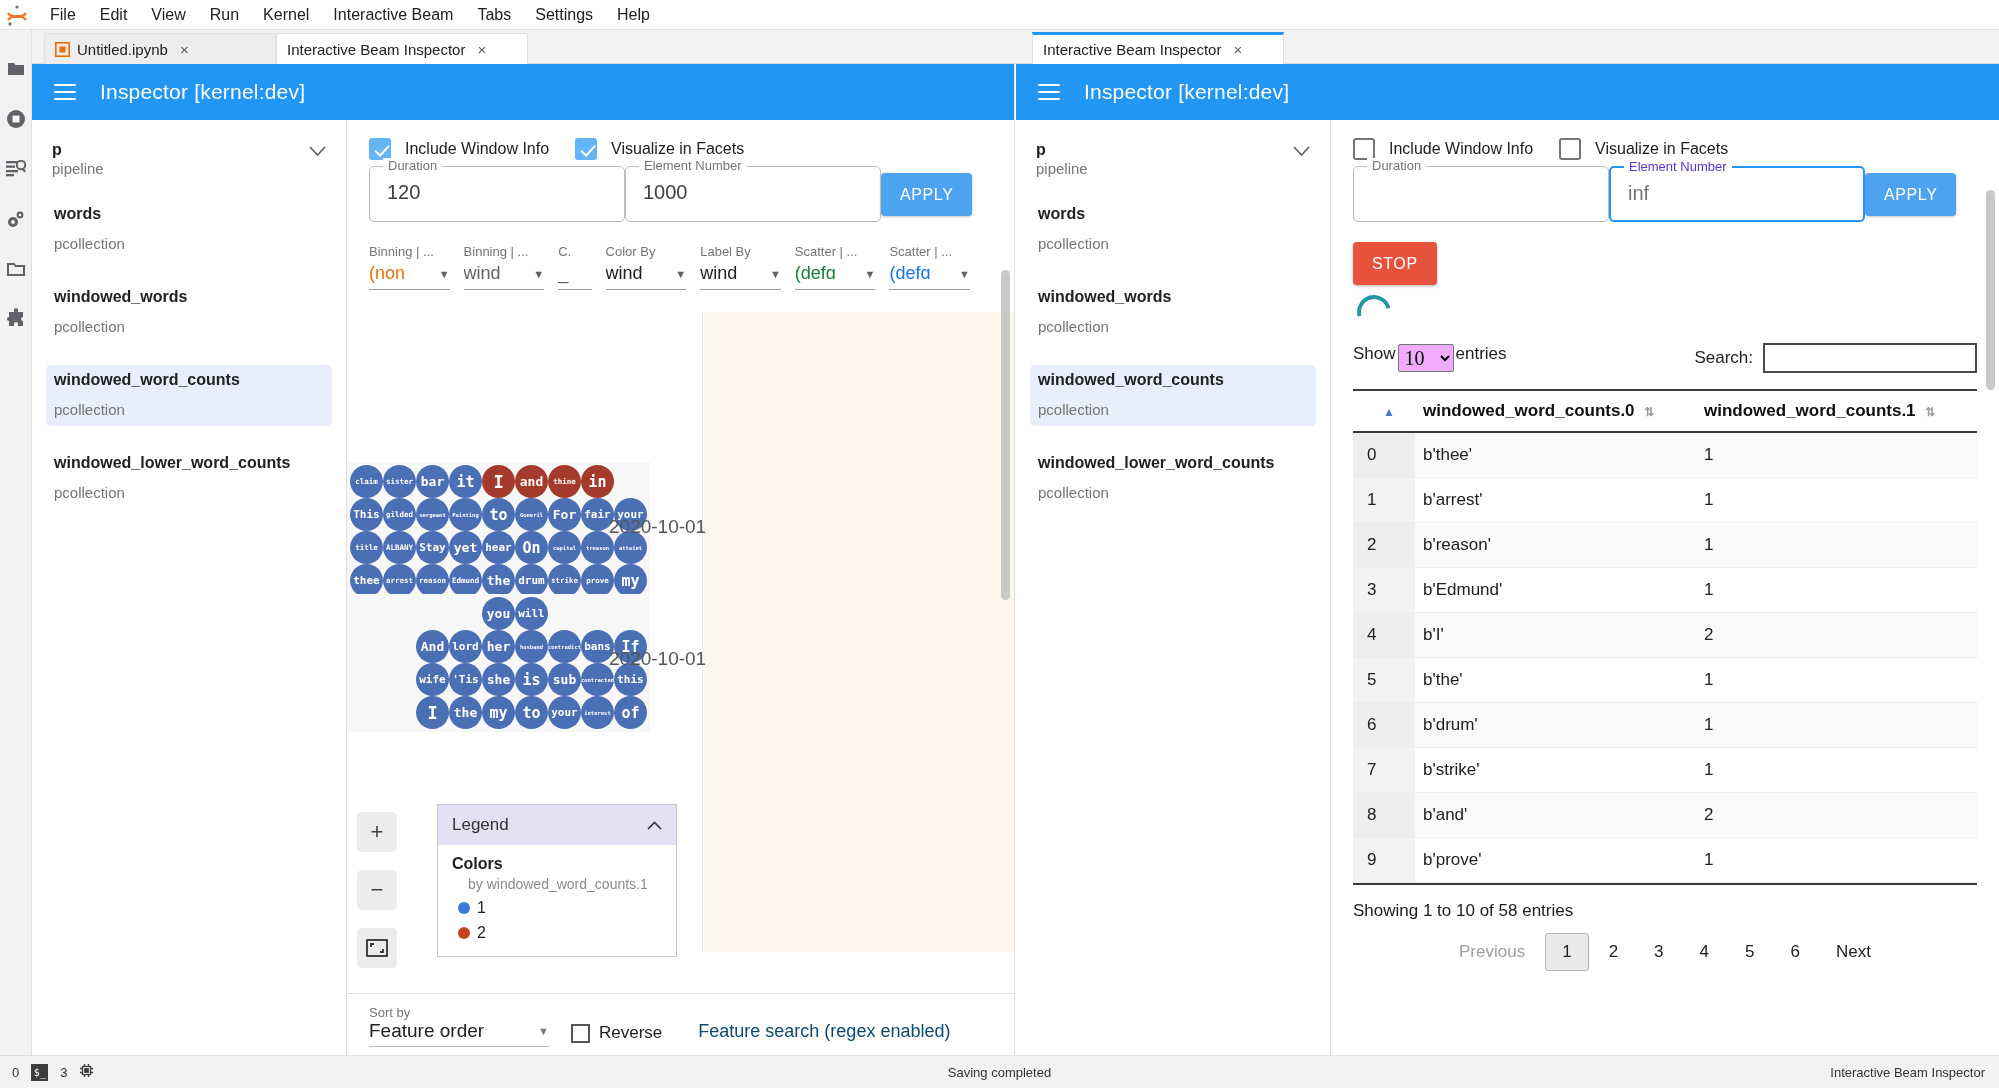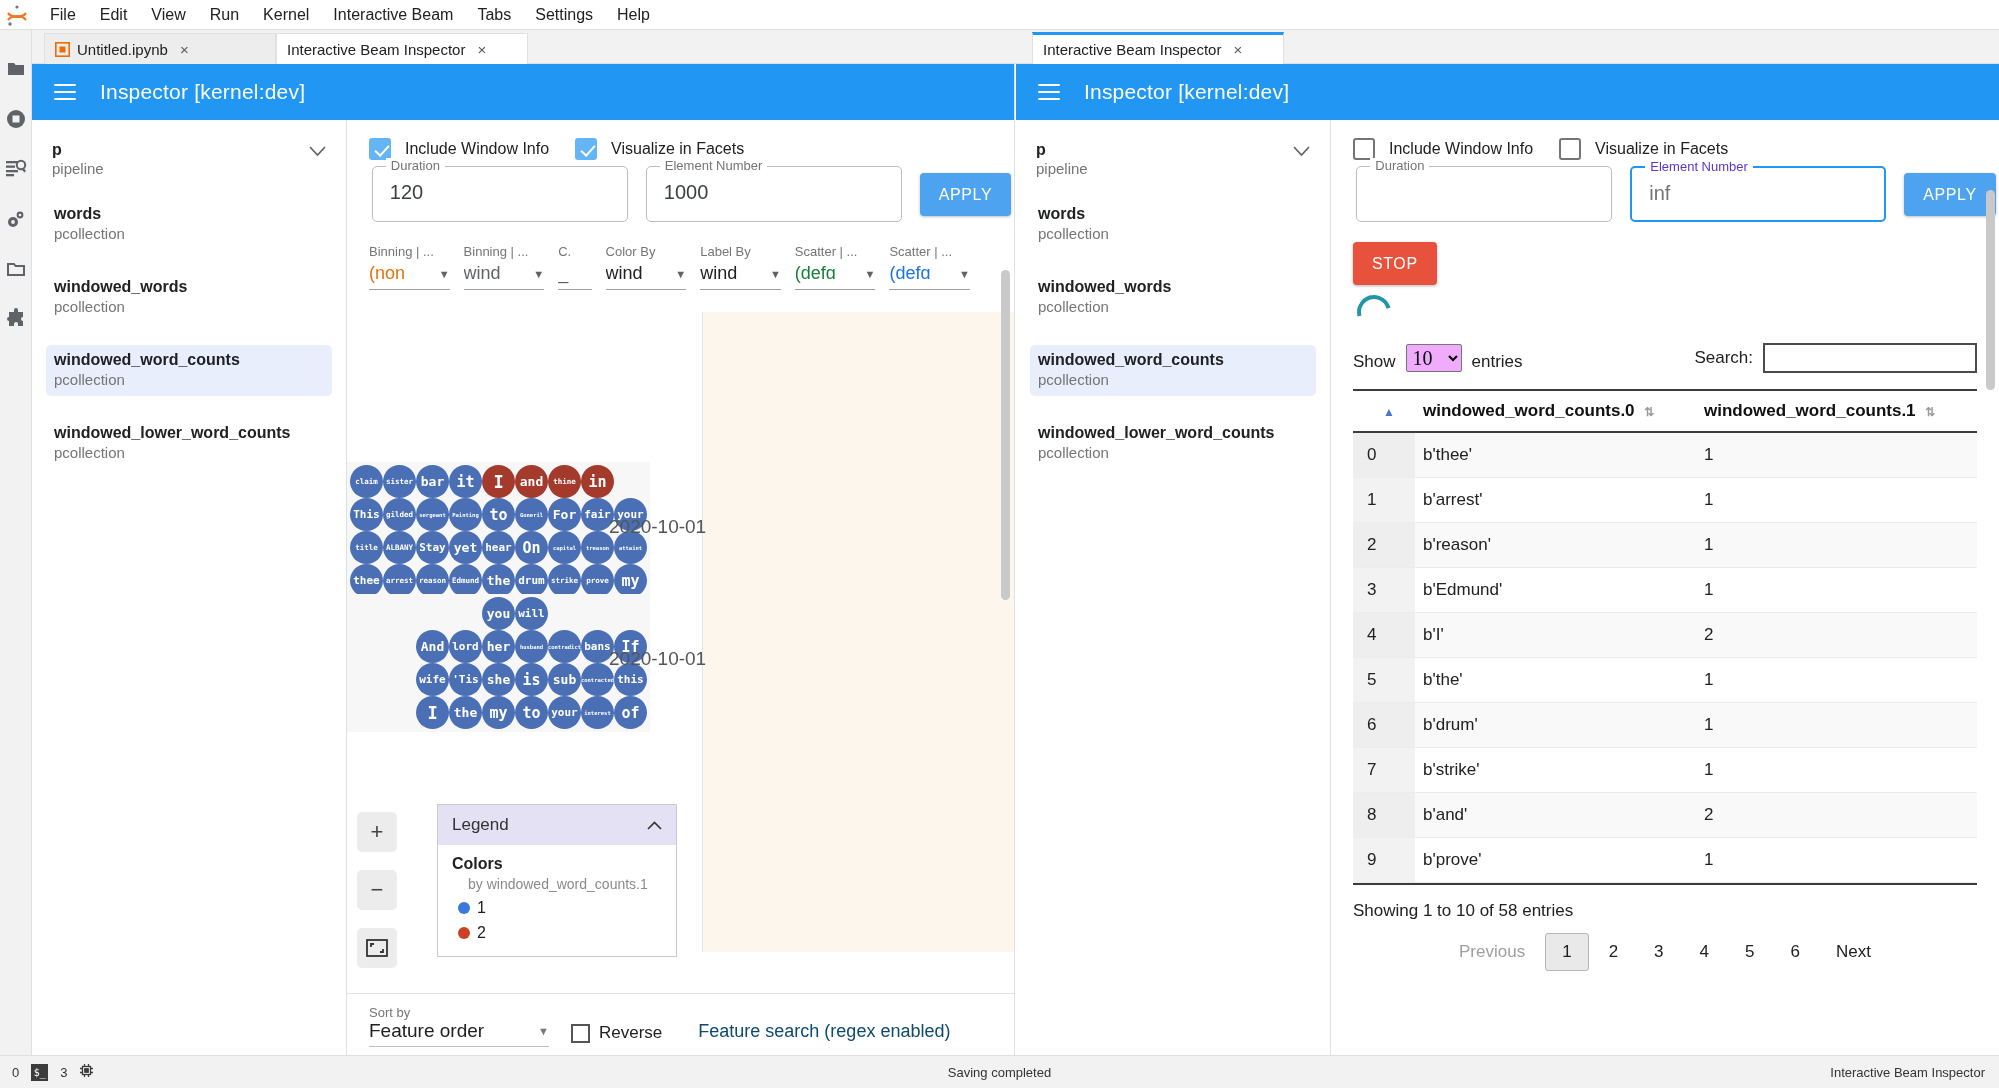--- a/index.html
+++ b/index.html
@@ -80,40 +80,40 @@
   }
   .pipe-head { display:flex; align-items: flex-start; justify-content: space-between; padding: 0 6px 0 6px;}
   .pipe-head-name { font-size: 16px; font-weight: bold; color: #202124; line-height: 1.25;}
   .pipe-head-type { font-size: 15px; color: #757575; }
   .chev-down { color: #5f6368; font-size: 15px; padding-top: 3px;}
   .pcoll-item {
     margin-top: 22px; padding: 6px 8px 8px 8px; border-radius: 5px;
   }
   .pcoll-item.selected { background: #e8eefc; }
   .pcoll-name { font-size: 16px; font-weight: bold; color: #202124; }
-  .pcoll-type { font-size: 15px; color: #757575; margin-top: 2px;}
+  .pcoll-type { font-size: 15px; color: #757575; margin-top: 12px;}
 
   
   .inspect-main { flex: 1 1 auto; position: relative; overflow: hidden; }
 
   .ctrl-row {
     display: flex; align-items: center; padding: 18px 0 0 22px; gap: 0;
   }
   .cb {
     width: 22px; height: 22px; border: 2px solid #757575; border-radius: 3px;
     background: #fff; flex: 0 0 auto; position: relative;
   }
   .cb.checked { background: #64b5f6; border-color: #64b5f6; }
   .cb.checked::after {
     content: ""; position: absolute; left: 7px; top: 2px; width: 6px; height: 12px;
     border: solid #fff; border-width: 0 2.5px 2.5px 0; transform: rotate(42deg);
   }
   .cb-label { font-size: 16px; margin: 0 26px 0 14px; color: #212121;}
 
-  .field-row { display:flex; align-items: flex-start; padding: 6px 0 0 22px; gap: 18px; justify-content: center;}
+  .field-row { display:flex; align-items: flex-start; padding: 6px 0 0 22px; }
   .tf {
     position: relative; width: 256px; height: 56px;
     border: 1px solid #bdbdbd; border-radius: 5px;
   }
   .tf.focused { border: 2px solid #2196f3; }
   .tf .tf-legend {
     position: absolute; top: -9px; left: 13px; background: #fff; padding: 0 5px;
     font-size: 13px; color: #757575;
   }
   .tf.focused .tf-legend { color: #5c35cc; }
@@ -200,21 +200,21 @@
   .rev-cb { width: 19px; height: 19px; border: 2px solid #555; margin: 0 9px 4px 22px; }
   .rev-lab { font-size: 17px; margin-bottom: 4px; }
   .feat-search { margin: 0 0 4px 36px; font-size: 18px; color: #0c4a6e; border-bottom: 1px solid transparent;}
 
   
   .vscroll { position: absolute; width: 9px; border-radius: 5px; background: #c9c9c9;}
 
   
   .dt-wrap { padding: 14px 22px 0 22px; }
   .dt-top { display:flex; align-items:center; justify-content: space-between; font-size: 17px;}
-  .dt-show { display:flex; align-items:flex-end; gap: 10px;}
+  .dt-show { display:flex; align-items:flex-start; gap: 2px;}
   .dt-select {
     font-family: Liberation Serif, serif; font-size: 20px;
     border: 1px solid #767676; border-radius: 2px; padding: 1px 2px; background:#f0abfc;
   }
   .dt-search-label { margin-right: 10px; }
   .dt-search-input {
     width: 214px; height: 30px; border: 2px solid #4a4a4a; background: #fff;
   }
   table.dt { width: 100%; border-collapse: collapse; margin-top: 16px; font-size: 17px; }
   table.dt thead th {

